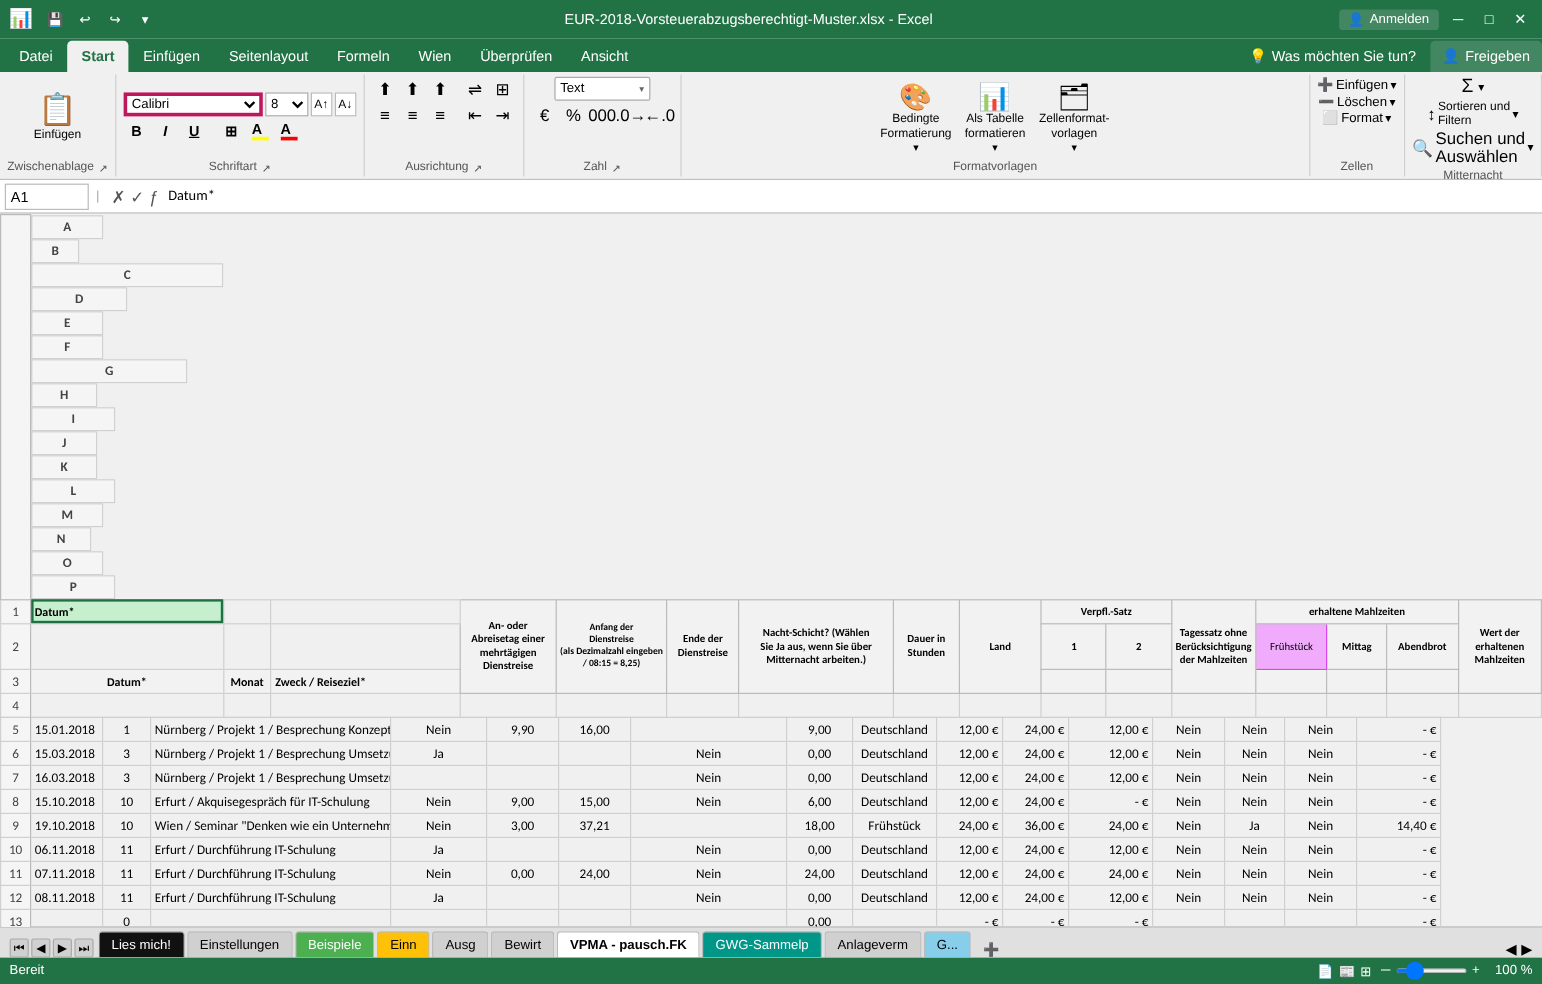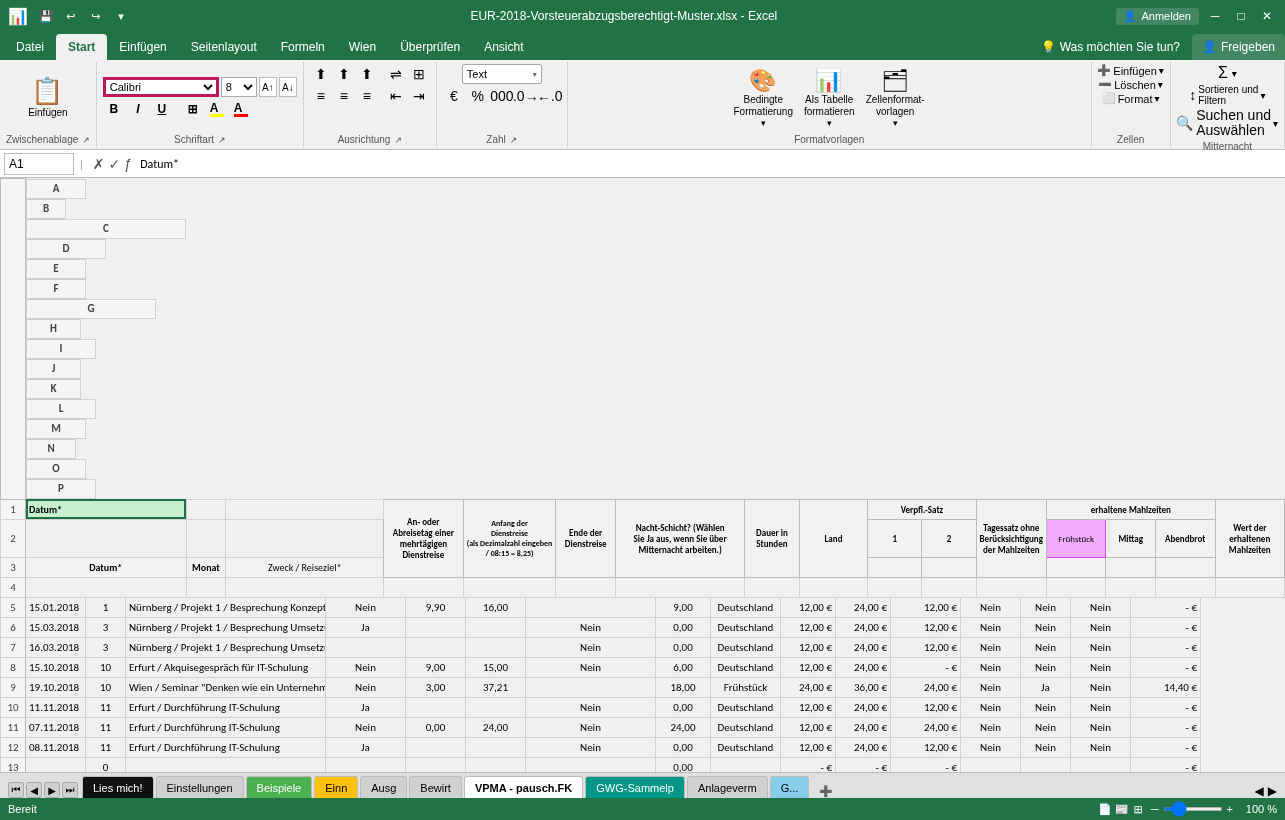--- a/index.html
+++ b/index.html
@@ -583,21 +583,21 @@
               <td class="col-m" style="font-size:9px;text-align:center;font-weight:normal;background:#f0abfc;border:1px solid #d946ef;">Frühstück</td>
               <td class="col-n" style="font-size:9px;text-align:center;font-weight:bold;background:#f2f2f2;border:1px solid #bbb;">Mittag</td>
               <td class="col-o" style="font-size:9px;text-align:center;font-weight:bold;background:#f2f2f2;border:1px solid #bbb;">Abendbrot</td>
 
             </tr>
 
             <tr>
               <td class="row-num">3</td>
               <td class="col-a" style="font-weight:bold;font-size:10px;text-align:center;background:#f2f2f2;">Datum*</td>
               <td class="col-b" style="font-weight:bold;font-size:10px;text-align:center;background:#f2f2f2;">Monat</td>
-              <td class="col-c" style="font-weight:normal;font-size:10px;text-align:center;background:#f2f2f2;">Zweck / Reiseziel*</td>
+              <td class="col-c" style="font-weight:bold;font-size:10px;background:#f2f2f2;">Zweck / Reiseziel*</td>
 
               <td class="col-j" style="font-size:9px;text-align:center;background:#f2f2f2;border:1px solid #bbb;"></td>
               <td class="col-k" style="font-size:9px;text-align:center;background:#f2f2f2;border:1px solid #bbb;"></td>
               <td class="col-m" style="background:#f2f2f2;border:1px solid #bbb;"></td>
               <td class="col-n" style="background:#f2f2f2;border:1px solid #bbb;"></td>
               <td class="col-o" style="background:#f2f2f2;border:1px solid #bbb;"></td>
             </tr>
 
             <tr>
               <td class="row-num">4</td>
@@ -713,21 +713,21 @@
                 <td class="col-j" style="text-align: right;">24,00 €</td>
                 <td class="col-k" style="text-align: right;">36,00 €</td>
                 <td class="col-l" style="text-align: right;">24,00 €</td>
                 <td class="col-m" style="text-align: center;">Nein</td>
                 <td class="col-n" style="text-align: center;">Ja</td>
                 <td class="col-o" style="text-align: center;">Nein</td>
                 <td class="col-p" style="text-align: right;">14,40 €</td>
               </tr>
               <tr>
                 <td class="row-num">10</td>
-                <td class="col-a">11.11.2018</td>
+                <td class="col-a">06.11.2018</td>
                 <td class="col-b" style="text-align: center;">11</td>
                 <td class="col-c">Erfurt / Durchführung IT-Schulung</td>
                 <td class="col-d" style="text-align: center;">Ja</td>
                 <td class="col-e" style="text-align: center;"></td>
                 <td class="col-f" style="text-align: center;"></td>
                 <td class="col-g" style="text-align: center;">Nein</td>
                 <td class="col-h" style="text-align: center;">0,00</td>
                 <td class="col-i" style="text-align: center;">Deutschland</td>
                 <td class="col-j" style="text-align: right;">12,00 €</td>
                 <td class="col-k" style="text-align: right;">24,00 €</td>

